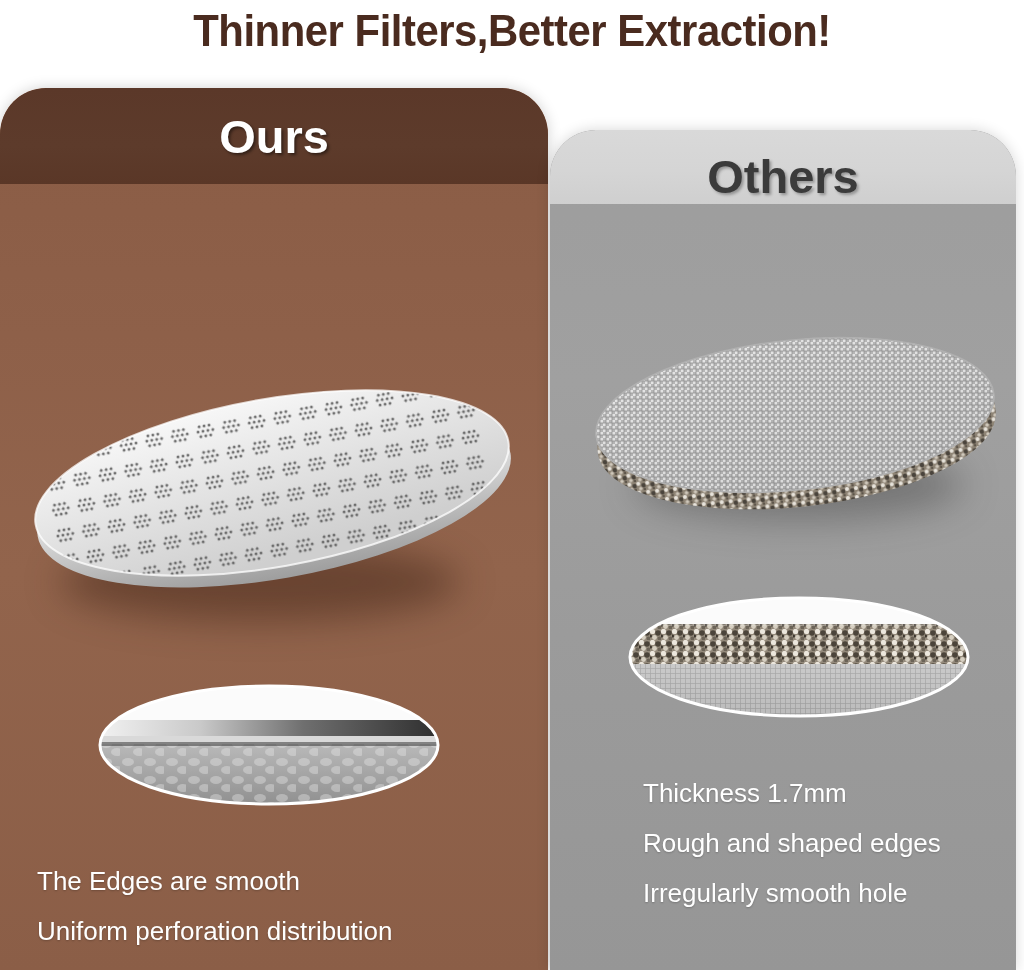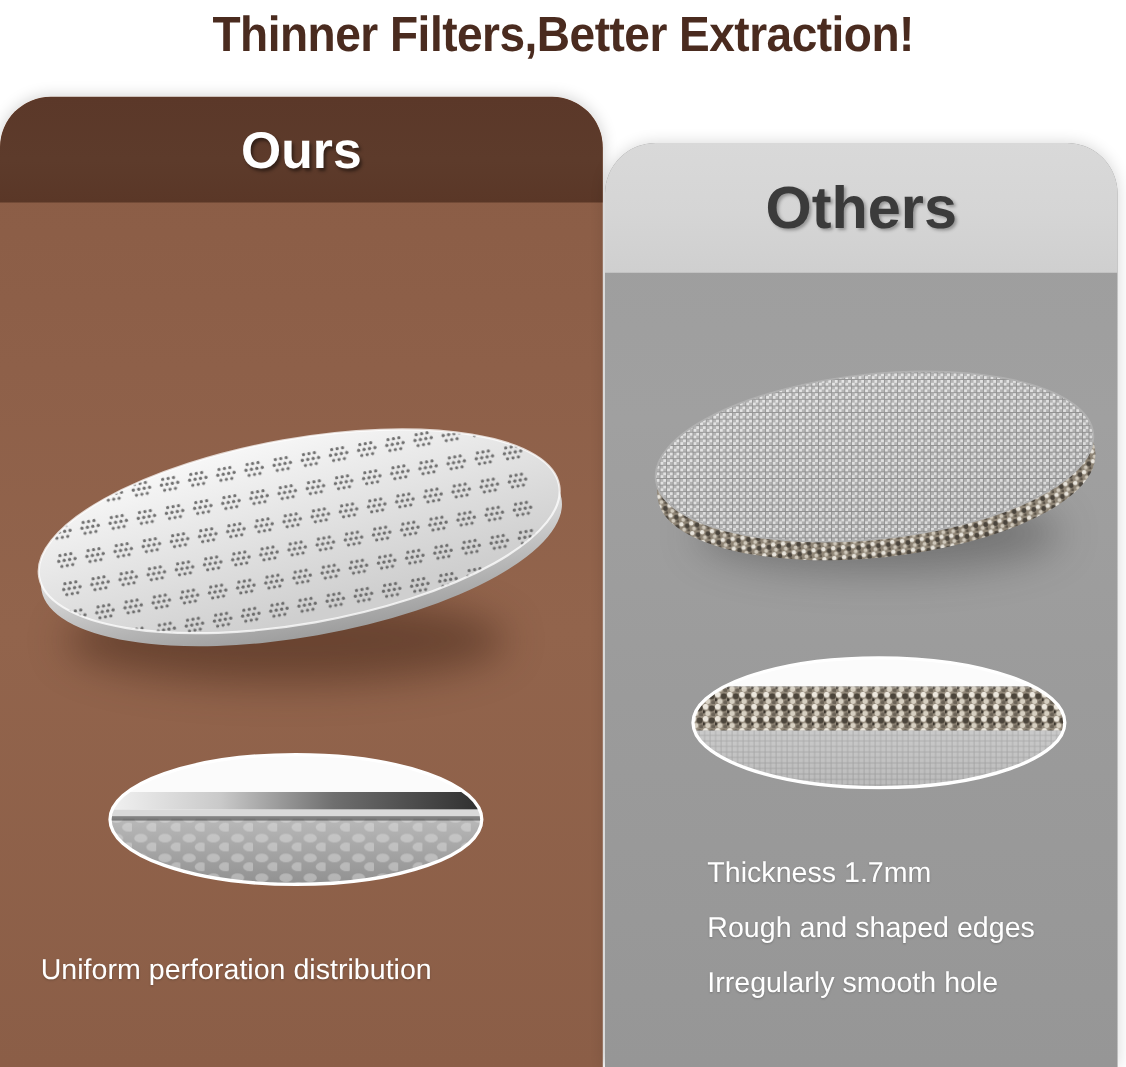--- a/index.html
+++ b/index.html
@@ -73,26 +73,27 @@
   }
   .header-ours {
     height: 96px;
     border-radius: 46px 46px 0 0;
     background: linear-gradient(180deg, #5b3829 0%, #5d3b2b 60%, #5a3727 100%);
     color: #ffffff;
     font-size: 47px;
     text-shadow: 2px 2px 3px rgba(0,0,0,0.45);
   }
   .header-others {
-    height: 118px;
+    height: 74px;
     border-radius: 46px 46px 0 0;
     background: linear-gradient(180deg, #d9d9d9 0%, #d5d5d5 55%, #cfcfcf 100%);
     color: #3b3b3b;
-    font-size: 54px;
+    font-size: 47px;
     text-shadow: 2px 2px 3px rgba(0,0,0,0.30);
+    align-items: flex-end;
   }
 
   
   .disc-shadow {
     position: absolute;
     border-radius: 50%;
     filter: blur(18px);
   }
   .shadow-ours {
     left: 60px;
@@ -213,20 +214,21 @@
       <rect x="0" y="58" width="342" height="4" fill="#3a3a3a" opacity="0.55"></rect>
     </g>
     <ellipse cx="171" cy="61" rx="169" ry="59" fill="none" stroke="#ffffff" stroke-width="3"></ellipse>
   </svg>
 
   <div class="panel-header header-ours">
     <span>Ours</span>
   </div>
 
   <div class="bullets bullets-ours">
+    <div>The Edges are smooth</div>
     <div>Uniform perforation distribution</div>
   </div>
 </div>
 
 <div class="panel panel-others">
 
   <div class="disc-shadow shadow-others" style="left:84px; top:320px;"></div>
 
   <svg class="product-img disc-others" style="left:35px; top:200px;" viewBox="0 0 420 185">
     <defs>

